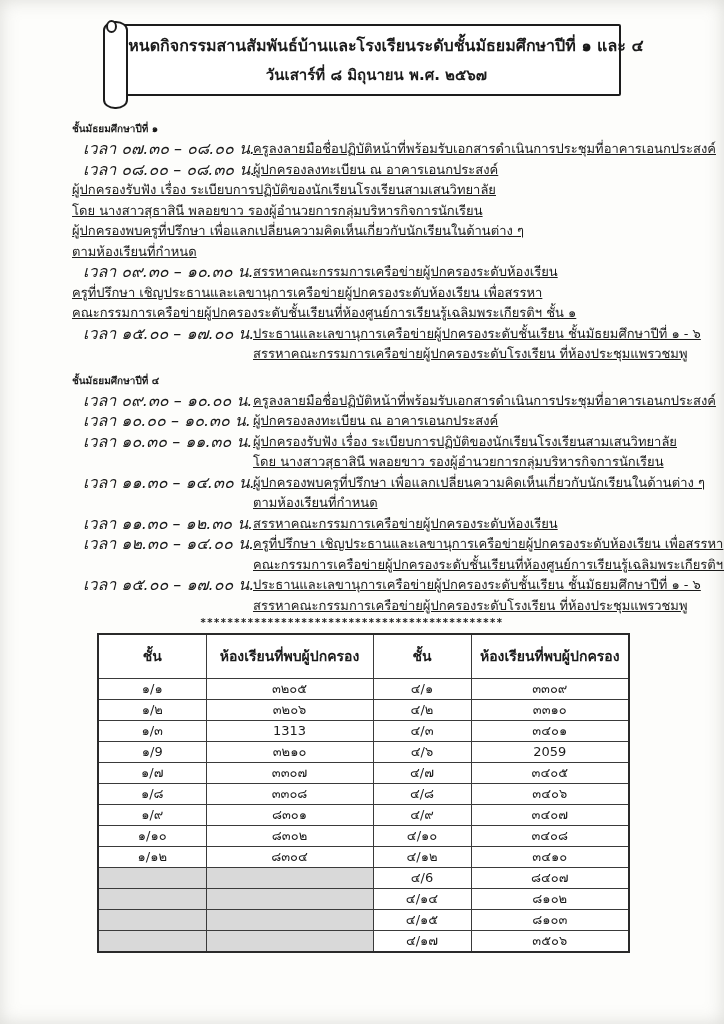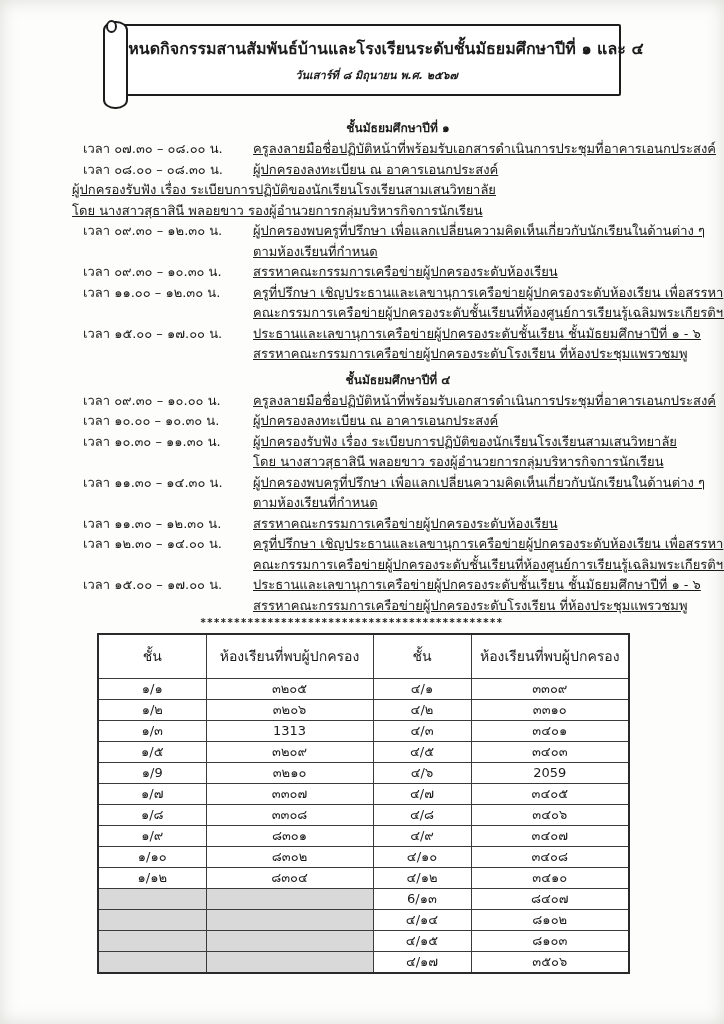--- a/index.html
+++ b/index.html
@@ -22,45 +22,45 @@
   .banner-roll {
     position:absolute; left:0; top:3px; width:25px; height:88px;
     background:#fff; border:2px solid #1c1c1c; z-index:2;
     border-radius: 12px / 9px;
   }
   .banner-curl {
     position:absolute; left:3px; top:2px; width:11px; height:13px;
     border:2px solid #1c1c1c; border-radius:50%; background:#fff; z-index:3;
   }
   .banner-title { font-weight:bold; font-size:16px; white-space:nowrap; }
-  .banner-sub   { font-weight:bold; font-size:11px; white-space:nowrap;font-style:italic; }
+  .banner-sub   { font-weight:bold; font-size:15px; white-space:nowrap; }
   
   .sections { margin:6px 0 0 72px; }
-  .sec-heading { font-weight:bold; font-size:12px; line-height:21px; margin-top:5px;text-align:center; }
+  .sec-heading { font-weight:bold; font-size:10px; line-height:21px; margin-top:5px; }
   .sched-row { display:grid; grid-template-columns:181px 1fr; }
-  .sched-time { font-size:13px; line-height:20.5px; white-space:nowrap; padding-left:11px; }
+  .sched-time { font-size:16px; line-height:20.5px; white-space:nowrap; padding-left:11px;font-style:italic; }
   .sched-lines { }
   .sched-line { font-size:13px; line-height:20.5px; white-space:nowrap;text-decoration:underline; }
   
   .separator {
     text-align:center; font-size:10px; font-weight:bold; letter-spacing:1.5px;
     line-height:12px; margin:1px 0 4px -20px; color:#222;
   }
   
   table.rooms {
     border-collapse:collapse; table-layout:fixed;
     margin-left:97px; width:531px;
     border:2px solid #2a2a2a;
     background:#fff;
   }
   table.rooms th, table.rooms td {
     border:1px solid #3a3a3a; text-align:center; vertical-align:middle;
     font-size:13px; overflow:hidden;
   }
-  table.rooms th { height:44px; font-size:14px; font-weight:normal; }
+  table.rooms th { height:44px; font-size:14px; font-weight:bold; }
   table.rooms td { height:20px; line-height:20px; }
   table.rooms tr { border-top:1.5px solid #3a3a3a; }
   td.empty-cell { background:#d9d9d9; }
   .col-c1 { width:108px; } .col-c2 { width:167px; }
   .col-c3 { width:98px; }  .col-c4 { width:158px; }
 </style>
 </head>
 <body>
 
 <div class="banner-wrap">
@@ -86,34 +86,32 @@
         <div class="sched-line">ผู้ปกครองลงทะเบียน ณ อาคารเอนกประสงค์</div>
       </div>
     </div>
     <div class="sched-row">
       <div class="sched-lines">
         <div class="sched-line">ผู้ปกครองรับฟัง เรื่อง ระเบียบการปฏิบัติของนักเรียนโรงเรียนสามเสนวิทยาลัย</div>
         <div class="sched-line">โดย นางสาวสุธาสินี  พลอยขาว รองผู้อำนวยการกลุ่มบริหารกิจการนักเรียน</div>
       </div>
     </div>
     <div class="sched-row">
-      <div class="sched-time">เวลา ๐๙.๓๐ – ๑๒.๓๐ น.</div>
       <div class="sched-lines">
         <div class="sched-line">ผู้ปกครองพบครูที่ปรึกษา เพื่อแลกเปลี่ยนความคิดเห็นเกี่ยวกับนักเรียนในด้านต่าง ๆ</div>
         <div class="sched-line">ตามห้องเรียนที่กำหนด</div>
       </div>
     </div>
     <div class="sched-row">
       <div class="sched-time">เวลา ๐๙.๓๐ – ๑๐.๓๐ น.</div>
       <div class="sched-lines">
         <div class="sched-line">สรรหาคณะกรรมการเครือข่ายผู้ปกครองระดับห้องเรียน</div>
       </div>
     </div>
     <div class="sched-row">
-      <div class="sched-time">เวลา ๑๑.๐๐ – ๑๒.๓๐ น.</div>
       <div class="sched-lines">
         <div class="sched-line">ครูที่ปรึกษา เชิญประธานและเลขานุการเครือข่ายผู้ปกครองระดับห้องเรียน เพื่อสรรหา</div>
         <div class="sched-line">คณะกรรมการเครือข่ายผู้ปกครองระดับชั้นเรียนที่ห้องศูนย์การเรียนรู้เฉลิมพระเกียรติฯ ชั้น ๑</div>
       </div>
     </div>
     <div class="sched-row">
       <div class="sched-time">เวลา ๑๕.๐๐ – ๑๗.๐๐ น.</div>
       <div class="sched-lines">
         <div class="sched-line">ประธานและเลขานุการเครือข่ายผู้ปกครองระดับชั้นเรียน ชั้นมัธยมศึกษาปีที่ ๑ - ๖</div>
         <div class="sched-line">สรรหาคณะกรรมการเครือข่ายผู้ปกครองระดับโรงเรียน ที่ห้องประชุมแพรวชมพู</div>
@@ -198,26 +196,20 @@
         <td>๔/๒</td>
         <td>๓๓๑๐</td>
       </tr>
       <tr>
         <td>๑/๓</td>
         <td>1313</td>
         <td>๔/๓</td>
         <td>๓๔๐๑</td>
       </tr>
       <tr>
-        <td>๑/๕</td>
-        <td>๓๒๐๙</td>
-        <td>๔/๕</td>
-        <td>๓๔๐๓</td>
-      </tr>
-      <tr>
         <td>๑/9</td>
         <td>๓๒๑๐</td>
         <td>๔/๖</td>
         <td>2059</td>
       </tr>
       <tr>
         <td>๑/๗</td>
         <td>๓๓๐๗</td>
         <td>๔/๗</td>
         <td>๓๔๐๕</td>
@@ -242,21 +234,21 @@
       </tr>
       <tr>
         <td>๑/๑๒</td>
         <td>๘๓๐๔</td>
         <td>๔/๑๒</td>
         <td>๓๔๑๐</td>
       </tr>
       <tr>
         <td class="empty-cell" style="background: rgb(217, 217, 217);"></td>
         <td class="empty-cell" style="background: rgb(217, 217, 217);"></td>
-        <td>6/๑๓</td>
+        <td>๔/6</td>
         <td>๘๔๐๗</td>
       </tr>
       <tr>
         <td class="empty-cell" style="background: rgb(217, 217, 217);"></td>
         <td class="empty-cell" style="background: rgb(217, 217, 217);"></td>
         <td>๔/๑๔</td>
         <td>๘๑๐๒</td>
       </tr>
       <tr>
         <td class="empty-cell" style="background: rgb(217, 217, 217);"></td>

